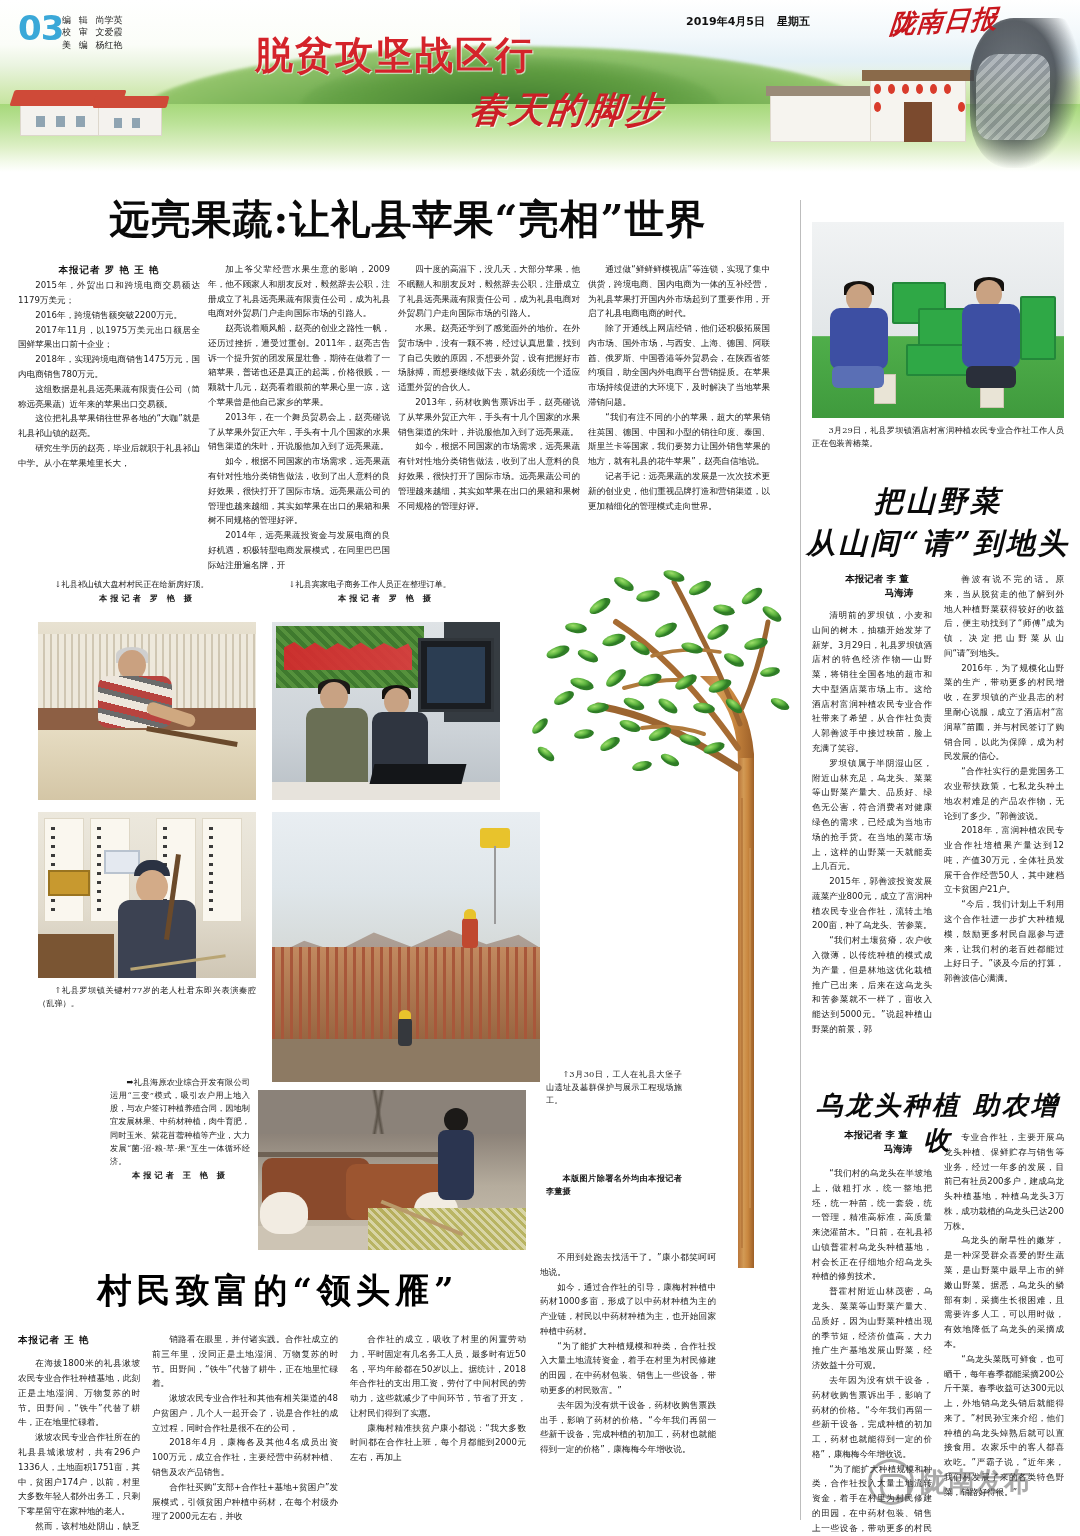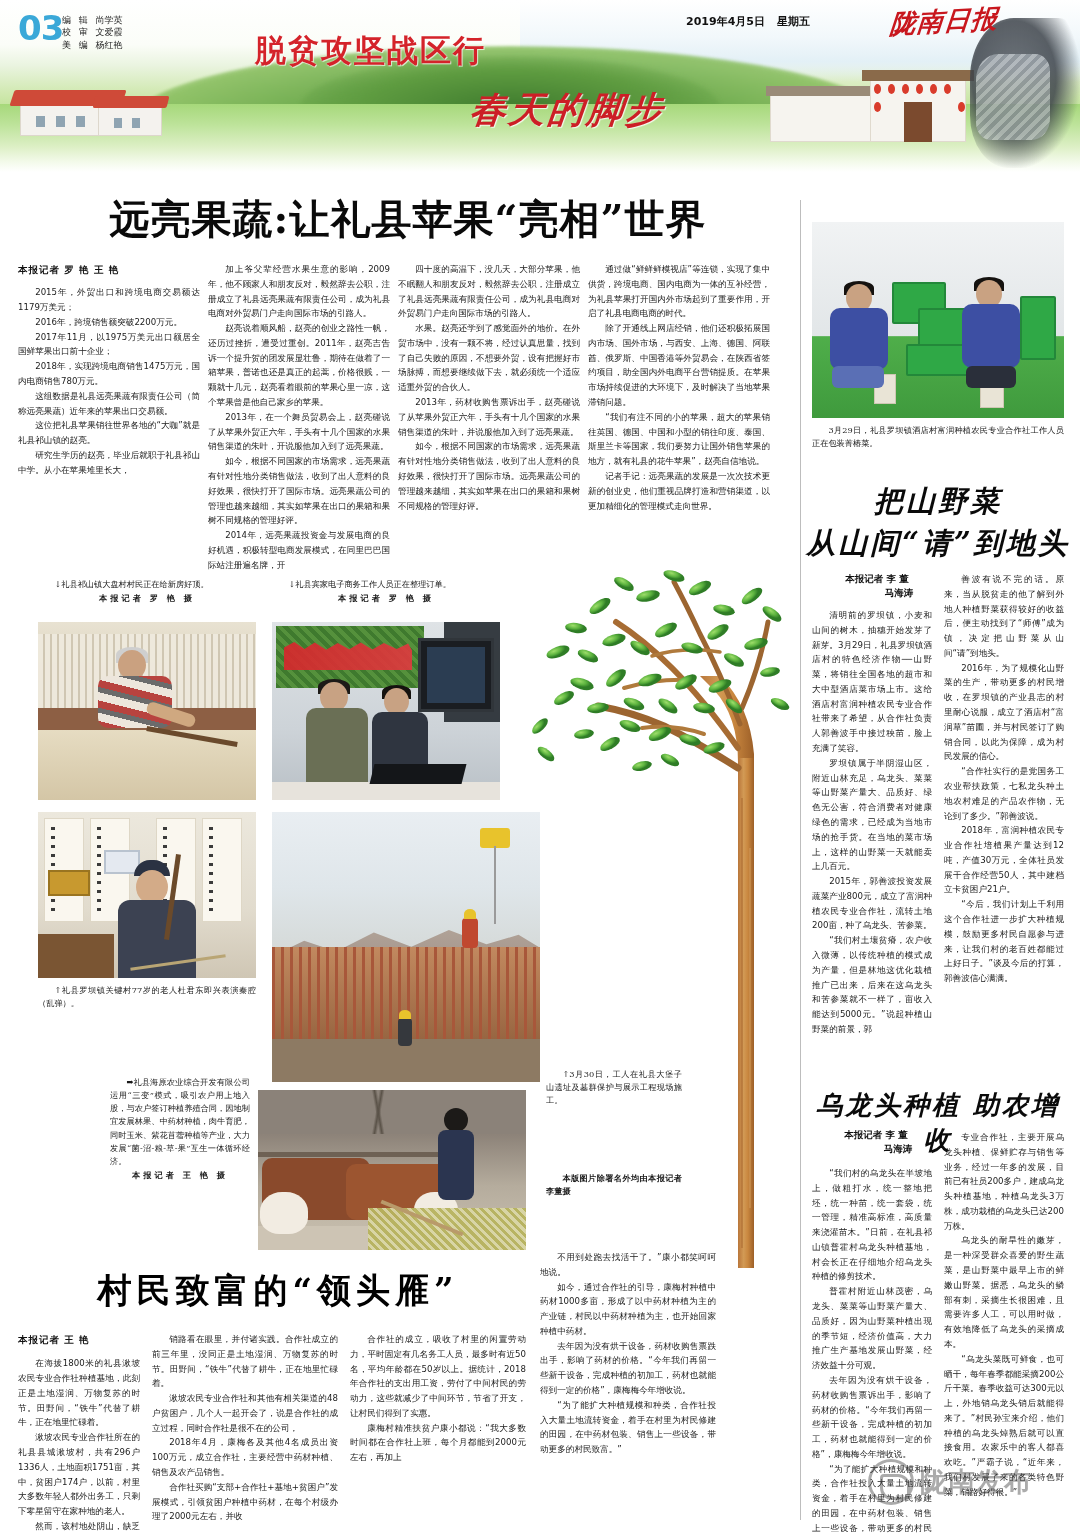--- a/index.html
+++ b/index.html
@@ -62,21 +62,21 @@
     position: absolute; left: 62px; top: 14px;
     font-size: 9px; color: #1f1f1f; line-height: 1.38;
     white-space: nowrap;
   }
   .staff div { letter-spacing: 2.5px; }
   .staff b { font-weight: normal; letter-spacing: 0; margin-left: 5px; }
 
   
   .mh-title1 {
     position: absolute; left: 255px; top: 30px;
-    font-size: 31px; font-weight: bold; color: #d4232a;
+    font-size: 38px; font-weight: bold; color: #d4232a;
     letter-spacing: 2px;
     font-family: "DejaVu Serif", "Liberation Serif", serif;
     text-shadow: 0 0 2px rgba(255,255,255,.9), 1px 1px 0 rgba(255,255,255,.6);
   }
   .mh-title2 {
     position: absolute; left: 470px; top: 86px;
     font-size: 36px; font-weight: bold; color: #cc1f26;
     letter-spacing: 3px;
     font-style: italic;
     font-family: "DejaVu Serif", "Liberation Serif", serif;
@@ -372,21 +372,21 @@
     <span>2019年4月5日</span><span class="wd">星期五</span>
   </div>
   <div class="mh-logo">陇南日报</div>
 </div>
 
 <div class="hl-main">远亮果蔬:让礼县苹果“亮相”世界</div>
 
 <div class="rule-v" style="left:800px;top:200px;height:1320px;"></div>
 
 <div class="body-col" style="left:18px;top:262px;width:182px;">
-  <div class="byline" style="text-align:left;margin-bottom:7px;letter-spacing:1px;">本报记者  罗  艳  王  艳</div>
+  <div class="byline" style="text-align:center;letter-spacing:1px;">本报记者  罗  艳  王  艳</div>
   <p>2015年，外贸出口和跨境电商交易额达1179万美元；</p>
   <p>2016年，跨境销售额突破2200万元。</p>
   <p>2017年11月，以1975万美元出口额居全国鲜苹果出口前十企业；</p>
   <p>2018年，实现跨境电商销售1475万元，国内电商销售780万元。</p>
   <p>这组数据是礼县远亮果蔬有限责任公司（简称远亮果蔬）近年来的苹果出口交易额。</p>
   <p>这位把礼县苹果销往世界各地的“大咖”就是礼县祁山镇的赵亮。</p>
   <p>研究生学历的赵亮，毕业后就职于礼县祁山中学。从小在苹果堆里长大，</p>
 </div>
 
 <div class="body-col" style="left:208px;top:262px;width:182px;">
@@ -736,20 +736,20 @@
   <p>2018年4月，康梅各及其他4名成员出资100万元，成立合作社，主要经营中药材种植、销售及农产品销售。</p>
   <p>合作社买购“支部+合作社+基地+贫困户”发展模式，引领贫困户种植中药材，在每个村级办理了2000元左右，并收</p>
 </div>
 <div class="body-col" style="left:350px;top:1332px;width:176px;">
   <p>合作社的成立，吸收了村里的闲置劳动力，平时固定有几名务工人员，最多时有近50名，平均年龄都在50岁以上。据统计，2018年合作社的支出用工资，劳付了中间村民的劳动力，这些就减少了中间环节，节省了开支，让村民们得到了实惠。</p>
   <p>康梅村精准扶贫户康小都说：“我大多数时间都在合作社上班，每个月都能到2000元左右，再加上</p>
 </div>
 <div class="body-col" style="left:540px;top:1250px;width:176px;">
   <p>不用到处跑去找活干了。”康小都笑呵呵地说。</p>
   <p>如今，通过合作社的引导，康梅村种植中药材1000多亩，形成了以中药材种植为主的产业链，村民以中药材种植为主，也开始回家种植中药材。</p>
+  <p>“为了能扩大种植规模和种类，合作社投入大量土地流转资金，着手在村里为村民修建的田园，在中药材包装、销售上一些设备，带动更多的村民致富。”</p>
   <p>去年因为没有烘干设备，药材收购售票跌出手，影响了药材的价格。“今年我们再留一些新干设备，完成种植的初加工，药材也就能得到一定的价格”，康梅梅今年增收说。</p>
-  <p>“为了能扩大种植规模和种类，合作社投入大量土地流转资金，着手在村里为村民修建的田园，在中药材包装、销售上一些设备，带动更多的村民致富。”</p>
 </div>
 
 <div id="watermark">
   <div class="wm-circle"></div>
   <div class="wm-text">陇南发布</div>
 </div>
 
 </body></html>

